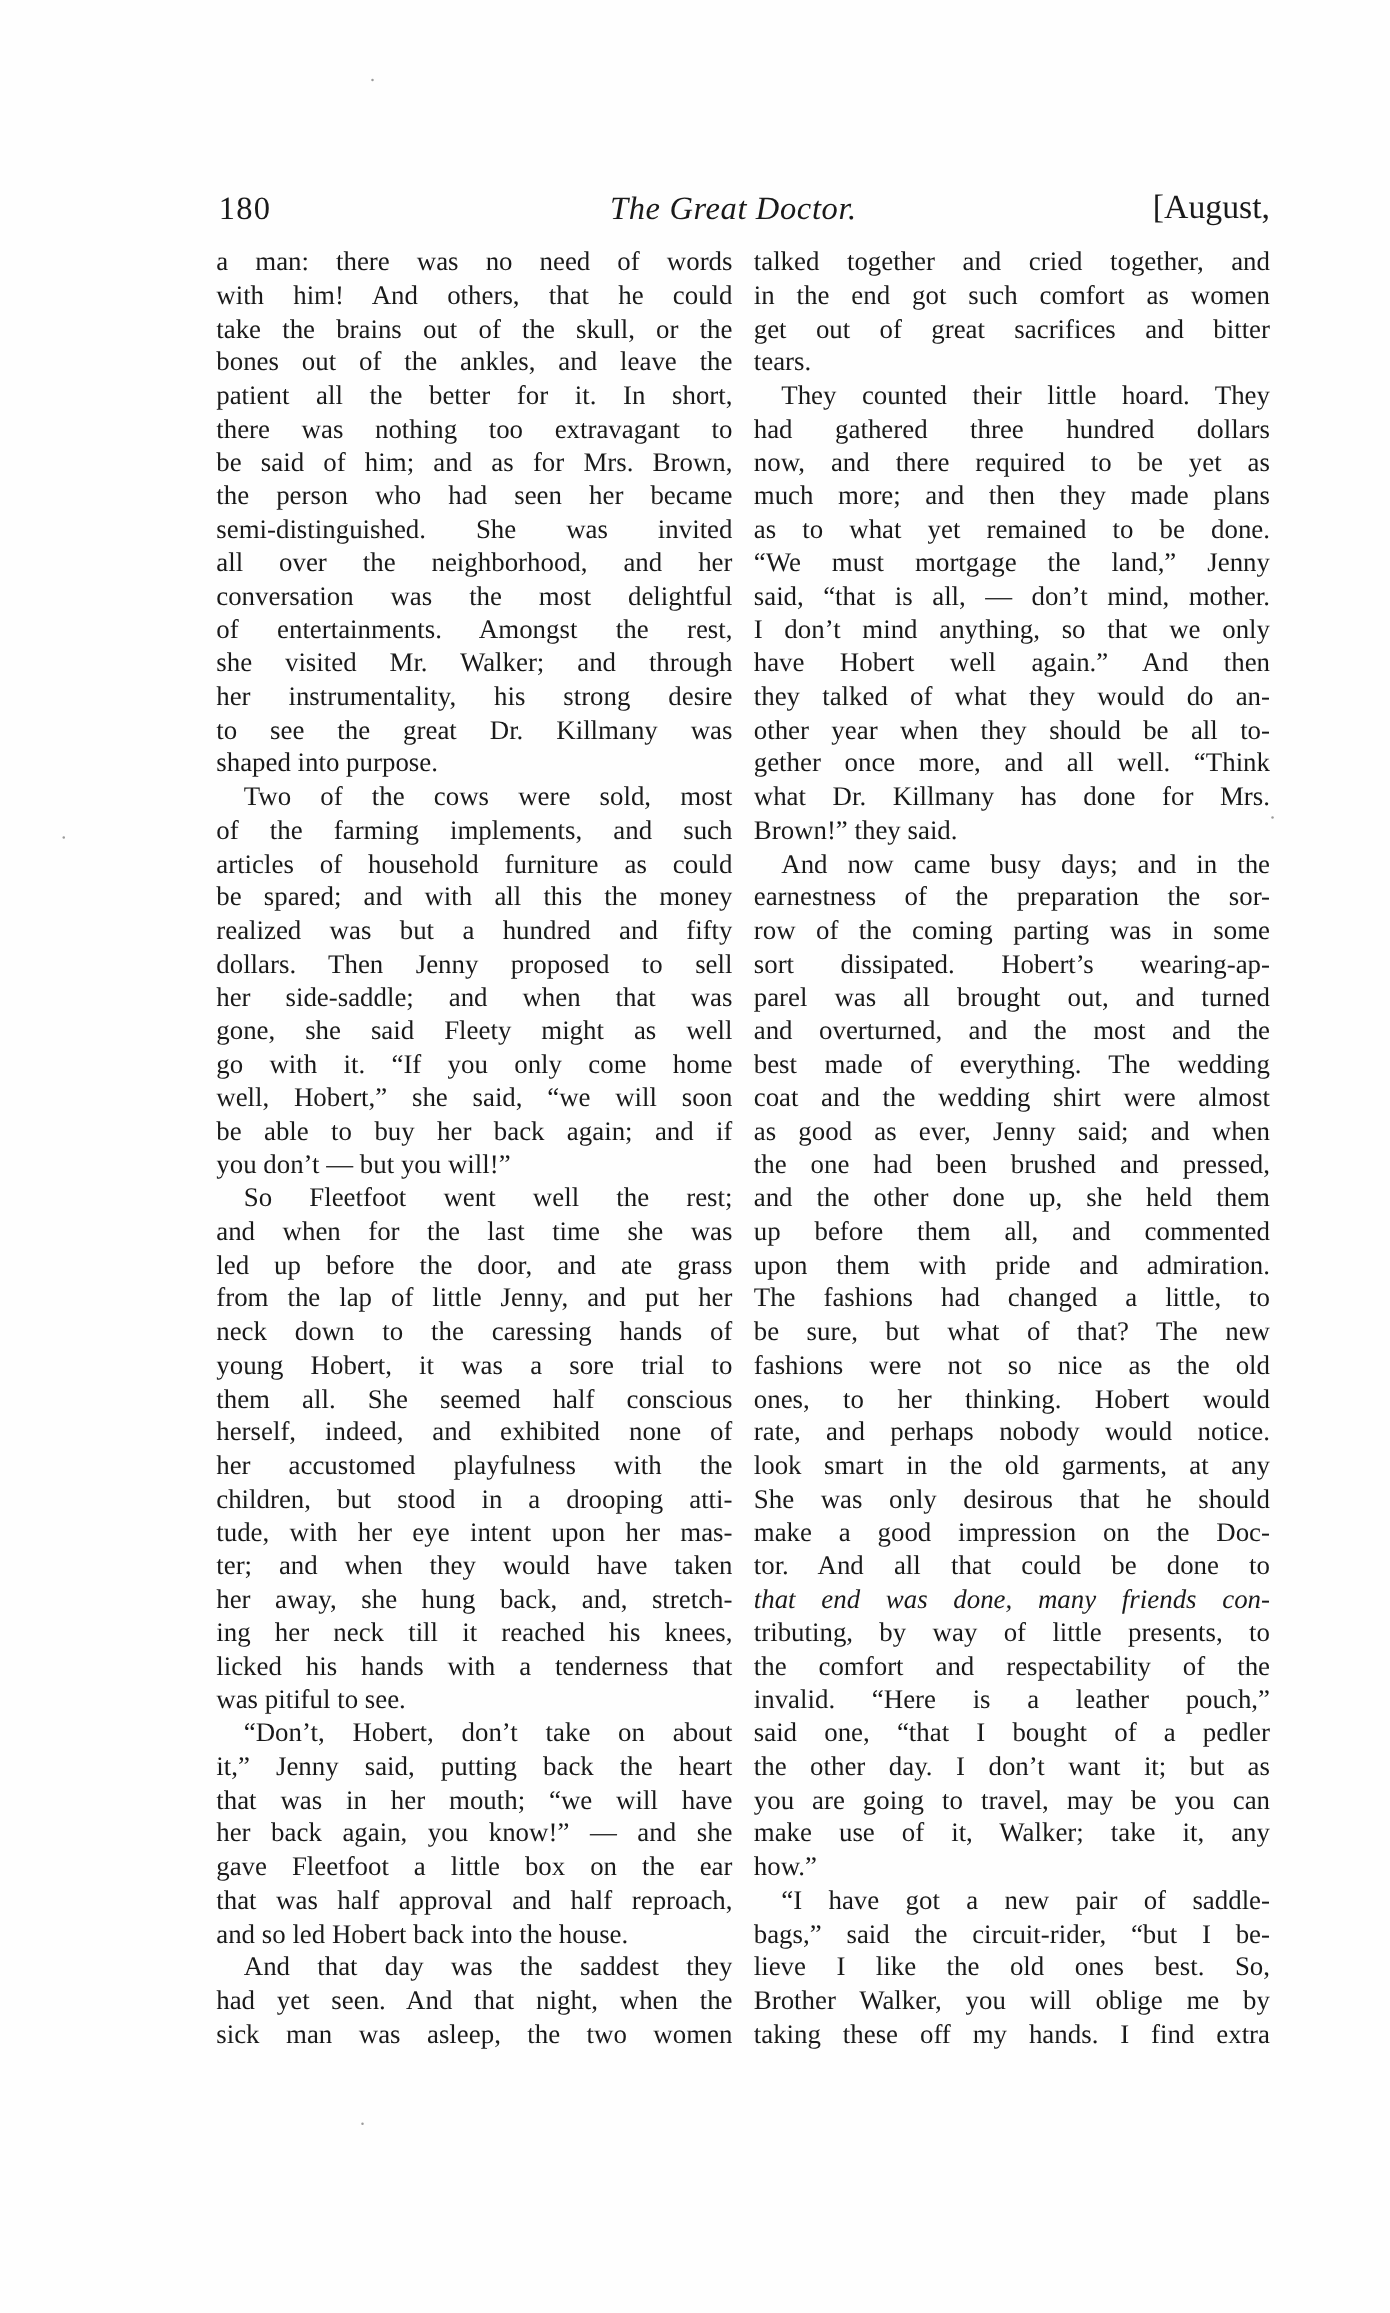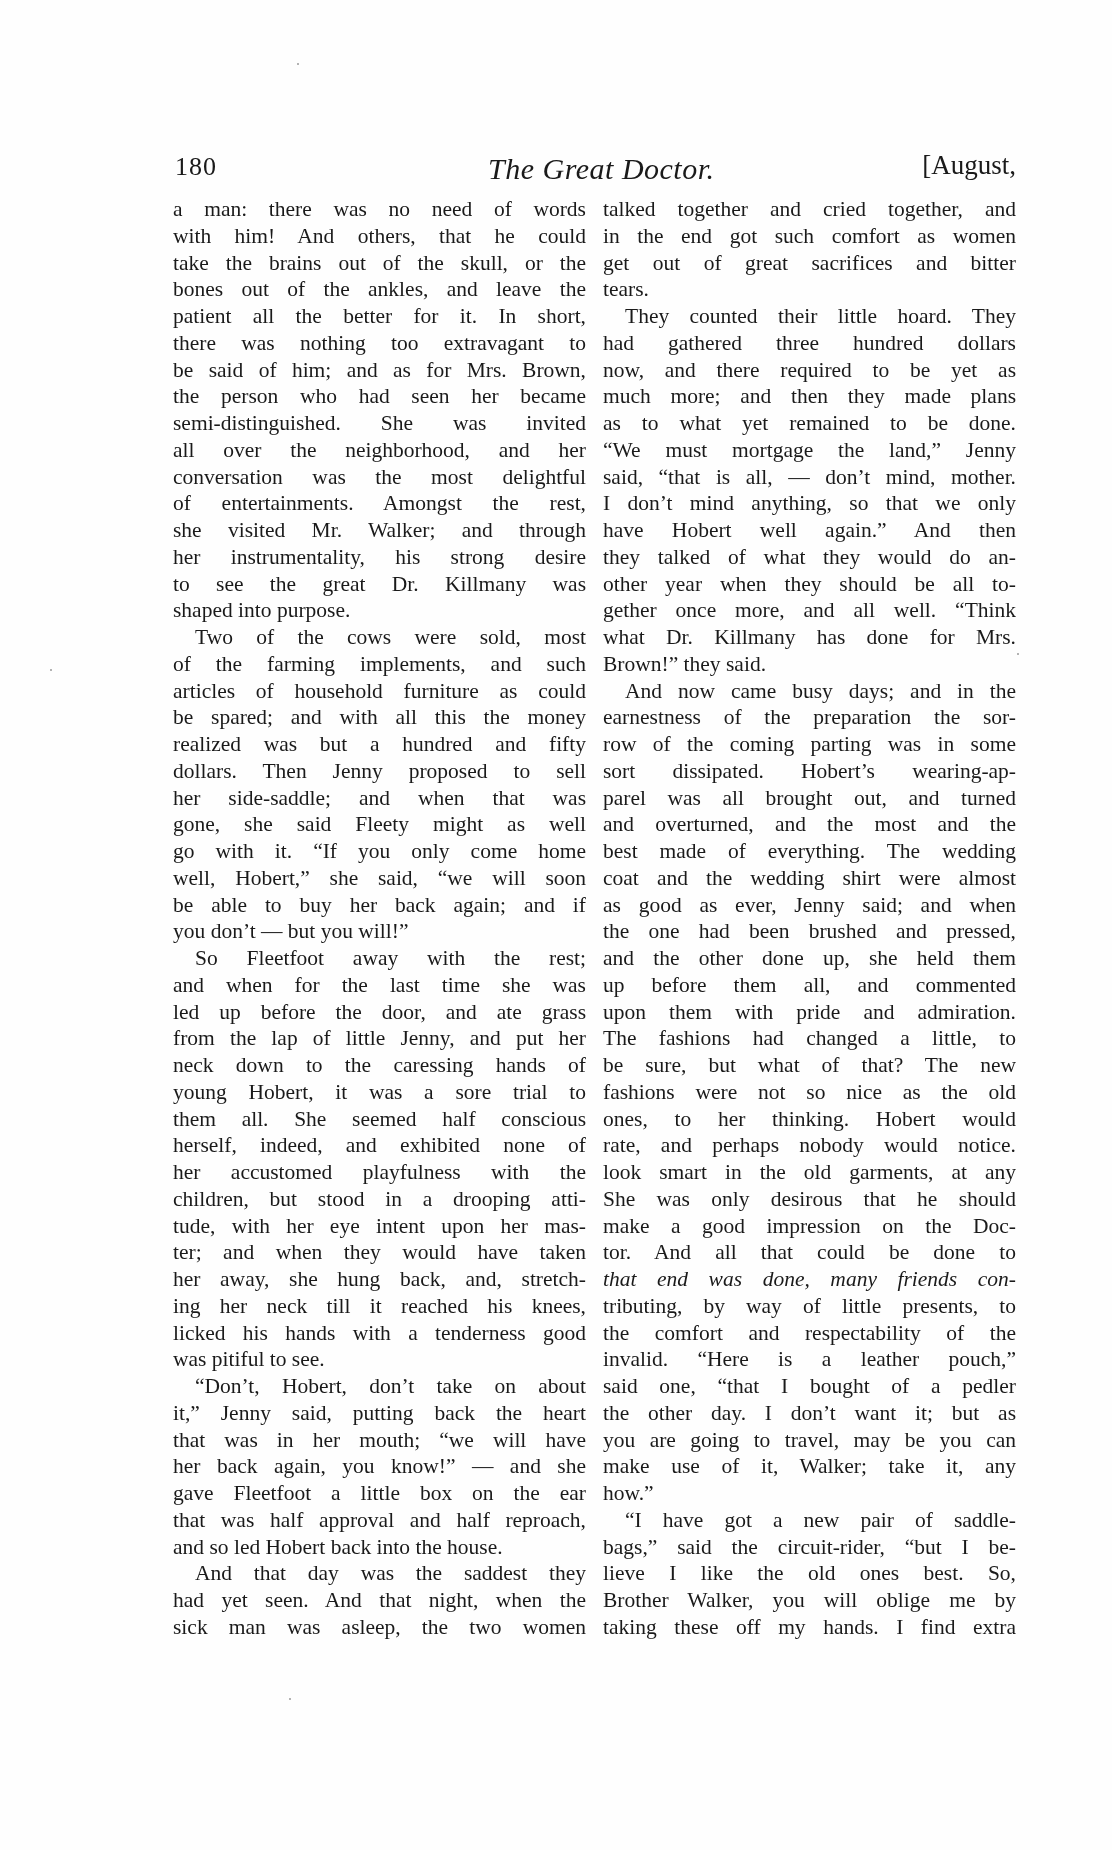--- a/index.html
+++ b/index.html
@@ -1,21 +1,21 @@
 <!DOCTYPE html>
 <html><head>
 <meta charset="utf-8">
 <style>
   html, body { margin: 0; padding: 0; background: #ffffff; }
   body { width: 1112px; height: 1850px; position: relative; overflow: hidden;
          font-family: "Liberation Serif", "DejaVu Serif", serif; color: #1a1a1a; }
   .page { position: absolute; left: 0; top: 0; width: 1112px; height: 1850px; background: #fefefe; }
   .running-head { position: absolute; top: 152px; left: 173px; width: 843px; height: 32px; }
   .page-number { position: absolute; left: 2px; top: 0; font-size: 26px; letter-spacing: 1px; }
-  .running-title { position: absolute; left: 315px; top: 0; font-size: 30px; font-style: italic; letter-spacing: 0.5px; }
+  .running-title { position: absolute; left: 315px; top: 0; font-size: 26px; font-style: italic; letter-spacing: 0.5px; }
   .issue-month { position: absolute; right: 0; top: -2px; font-size: 27px; }
   .column { position: absolute; top: 196px; width: 413px; }
   .col-left { left: 173px; }
   .col-right { left: 603px; }
   .line { display: block; height: 26.75px; line-height: 26.75px; font-size: 21.5px;
           text-align: justify; text-align-last: justify; white-space: nowrap; overflow: visible; }
   .line.last { text-align-last: left; }
   .line.indent { padding-left: 22px; }
   .speck { position: absolute; width: 2px; height: 2px; background: #9a9a9a; border-radius: 1px; }
 </style>
@@ -51,35 +51,35 @@
       <span class="line" style="white-space: normal; overflow: hidden;">articles of household furniture as could</span>
       <span class="line" style="white-space: normal; overflow: hidden;">be spared; and with all this the money</span>
       <span class="line" style="white-space: normal; overflow: hidden;">realized was but a hundred and fifty</span>
       <span class="line" style="white-space: normal; overflow: hidden;">dollars. Then Jenny proposed to sell</span>
       <span class="line" style="white-space: normal; overflow: hidden;">her side-saddle; and when that was</span>
       <span class="line" style="white-space: normal; overflow: hidden;">gone, she said Fleety might as well</span>
       <span class="line" style="white-space: normal; overflow: hidden;">go with it. “If you only come home</span>
       <span class="line" style="white-space: normal; overflow: hidden;">well, Hobert,” she said, “we will soon</span>
       <span class="line" style="white-space: normal; overflow: hidden;">be able to buy her back again; and if</span>
       <span class="line last" style="white-space: normal; overflow: hidden;">you don’t — but you will!”</span>
-      <span class="line indent" style="white-space: normal; overflow: hidden;">So Fleetfoot away with the rest;</span>
+      <span class="line indent" style="white-space: normal; overflow: hidden;">So Fleetfoot went well the rest;</span>
       <span class="line" style="white-space: normal; overflow: hidden;">and when for the last time she was</span>
       <span class="line" style="white-space: normal; overflow: hidden;">led up before the door, and ate grass</span>
       <span class="line" style="white-space: normal; overflow: hidden;">from the lap of little Jenny, and put her</span>
       <span class="line" style="white-space: normal; overflow: hidden;">neck down to the caressing hands of</span>
       <span class="line" style="white-space: normal; overflow: hidden;">young Hobert, it was a sore trial to</span>
       <span class="line" style="white-space: normal; overflow: hidden;">them all. She seemed half conscious</span>
       <span class="line" style="white-space: normal; overflow: hidden;">herself, indeed, and exhibited none of</span>
       <span class="line" style="white-space: normal; overflow: hidden;">her accustomed playfulness with the</span>
       <span class="line" style="white-space: normal; overflow: hidden;">children, but stood in a drooping atti-</span>
       <span class="line" style="white-space: normal; overflow: hidden;">tude, with her eye intent upon her mas-</span>
       <span class="line" style="white-space: normal; overflow: hidden;">ter; and when they would have taken</span>
       <span class="line" style="white-space: normal; overflow: hidden;">her away, she hung back, and, stretch-</span>
       <span class="line" style="white-space: normal; overflow: hidden;">ing her neck till it reached his knees,</span>
-      <span class="line" style="white-space: normal; overflow: hidden;">licked his hands with a tenderness good</span>
+      <span class="line" style="white-space: normal; overflow: hidden;">licked his hands with a tenderness that</span>
       <span class="line last" style="white-space: normal; overflow: hidden;">was pitiful to see.</span>
       <span class="line indent" style="white-space: normal; overflow: hidden;">“Don’t, Hobert, don’t take on about</span>
       <span class="line" style="white-space: normal; overflow: hidden;">it,” Jenny said, putting back the heart</span>
       <span class="line" style="white-space: normal; overflow: hidden;">that was in her mouth; “we will have</span>
       <span class="line" style="white-space: normal; overflow: hidden;">her back again, you know!” — and she</span>
       <span class="line" style="white-space: normal; overflow: hidden;">gave Fleetfoot a little box on the ear</span>
       <span class="line" style="white-space: normal; overflow: hidden;">that was half approval and half reproach,</span>
       <span class="line last" style="white-space: normal; overflow: hidden;">and so led Hobert back into the house.</span>
       <span class="line indent" style="white-space: normal; overflow: hidden;">And that day was the saddest they</span>
       <span class="line" style="white-space: normal; overflow: hidden;">had yet seen. And that night, when the</span>

